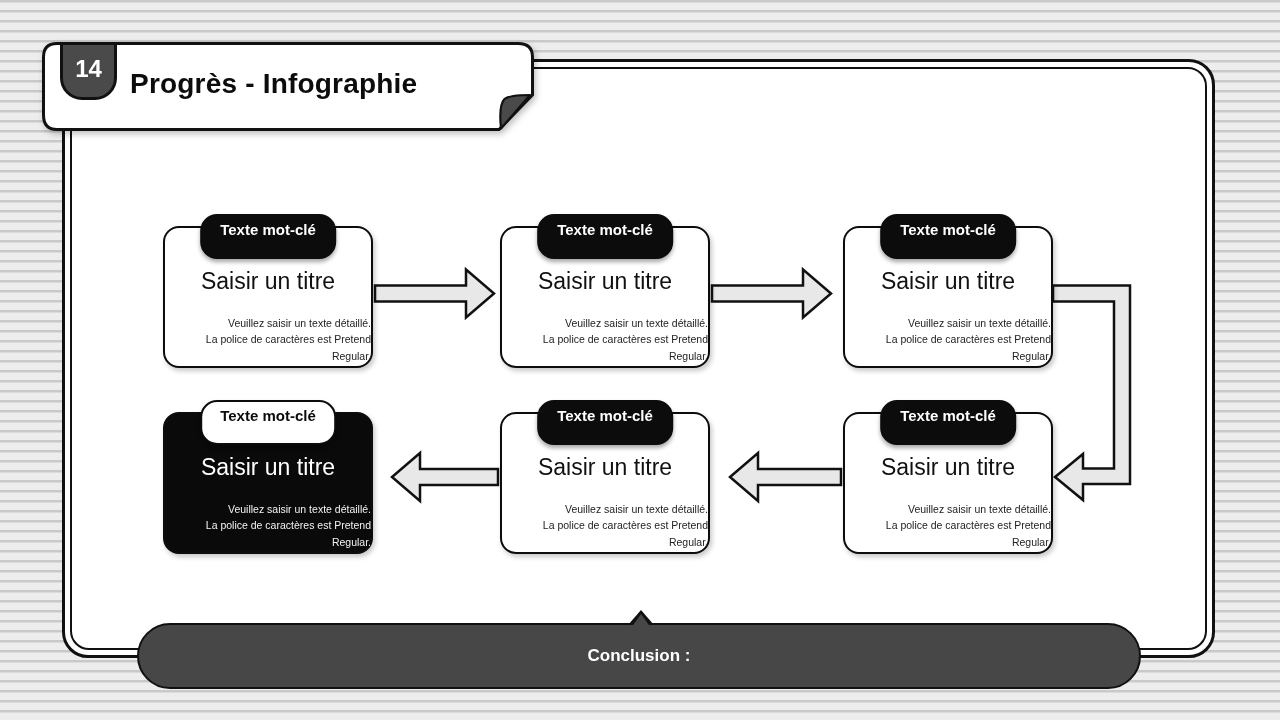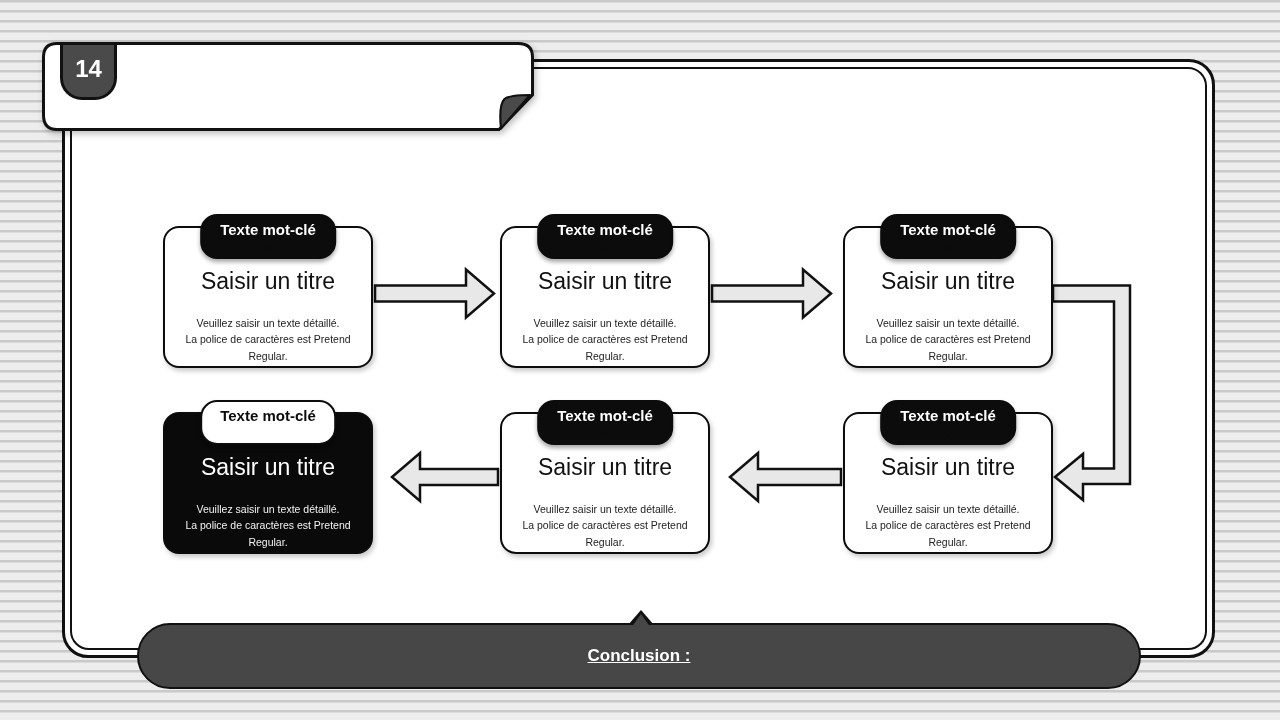--- a/index.html
+++ b/index.html
@@ -70,33 +70,33 @@
   }
   .card.dark .pill-pointer { border-top-color:#ffffff; }
 
   .card-title {
     position:absolute; top:40px; left:0; width:100%;
     text-align:center; font-size:23px; font-weight:500; color:#111;
   }
   .card.dark .card-title { color:#fff; }
   .card-desc {
     position:absolute; top:87px; left:0; width:100%;
-    text-align:center; font-size:10.5px; line-height:1.55; color:#222;
+    text-align:right; font-size:10.5px; line-height:1.55; color:#222;
   }
   .card.dark .card-desc { color:#f2f2f2; }
 
   
   .arrows { position:absolute; left:0; top:0; z-index:3; pointer-events:none; }
 
   
   .conclusion {
     position:absolute; left:137px; top:623px; width:1004px; height:66px;
     background:#474747; border:2px solid #111; border-radius:33px;
     z-index:7; display:flex; align-items:center; justify-content:center;
-    color:#fff; font-size:17px;text-decoration:underline;
+    color:#fff; font-size:17px;
   }
   .conclusion .bold { font-weight:700; }
   .conclusion-pointer-outer {
     position:absolute; left:489px; top:-15px; width:0; height:0;
     border-left:13px solid transparent; border-right:13px solid transparent;
     border-bottom:15px solid #111;
   }
   .conclusion-pointer-inner {
     position:absolute; left:492px; top:-11px; width:0; height:0;
     border-left:10px solid transparent; border-right:10px solid transparent;
@@ -121,20 +121,21 @@
   </svg>
 
   <div class="header-card">
     <svg width="492" height="89" viewBox="0 0 492 89">
       <path d="M 15 1.5 H 476 Q 490.5 1.5 490.5 15 V 53 L 457 87.5 H 15 Q 1.5 87.5 1.5 73 V 15 Q 1.5 1.5 15 1.5 Z" fill="#ffffff" stroke="#111" stroke-width="3"></path>
       <path d="M 488 53 L 459 86.5 C 457.5 72 458 61.5 462.5 57 C 467 53.5 475 53 488 53 Z" fill="#4a4a4a" stroke="#111" stroke-width="2.2" stroke-linejoin="round"></path>
     </svg>
     <div class="badge">
       <span>14</span>
     </div>
+    <div class="header-title">Progrès - Infographie</div>
   </div>
 
   <div class="card p-r1c1">
     <div class="pill"><span>Texte mot-clé</span></div>
     <div class="pill-pointer"></div>
     <div class="card-title">Saisir un titre</div>
     <div class="card-desc">
       <span>Veuillez saisir un texte détaillé.</span><br>
       <span>La police de caractères est Pretend Regular.</span>
     </div>

